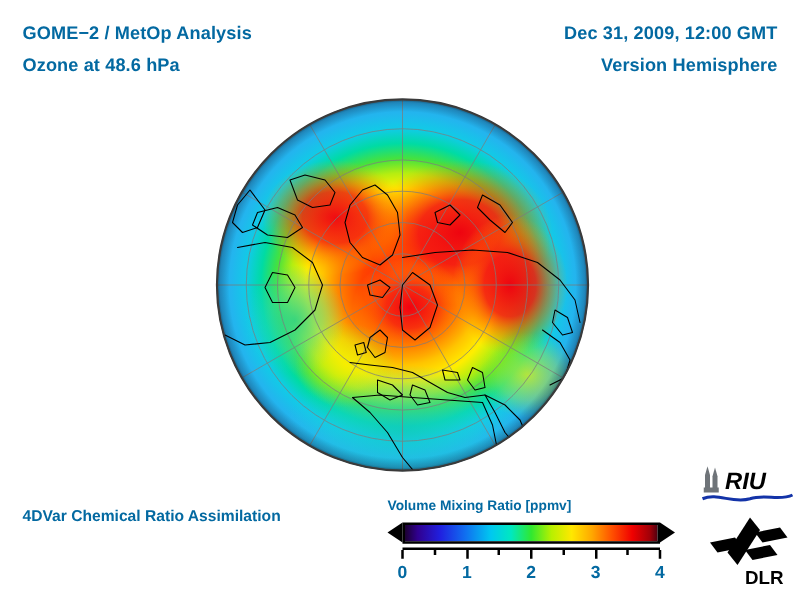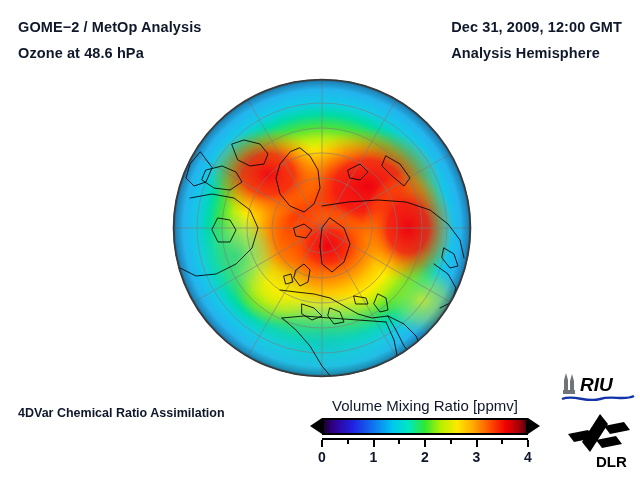--- a/index.html
+++ b/index.html
@@ -7,40 +7,41 @@
     padding: 0;
     background: #ffffff;
   }
   #page {
     position: relative;
     width: 640px;
     height: 480px;
     background: #ffffff;
     overflow: hidden;
     font-family: "Liberation Sans", sans-serif;
-    color: #0f172a;
+    color: #0369a1;
   }
 
   
   .hdr-left {
     position: absolute;
     left: 18px;
     top: 14px;
     font-size: 14.5px;
     font-weight: bold;
     line-height: 26px;
     letter-spacing: 0.1px;
   }
   .hdr-right {
     position: absolute;
     right: 18px;
     top: 14px;
     font-size: 14.5px;
     font-weight: bold;
     line-height: 26px;
+    text-align: right;
     letter-spacing: 0.1px;
   }
 
   
   #globe-wrap {
     position: absolute;
     left: 172px;
     top: 78px;
     width: 300px;
     height: 300px;
@@ -59,23 +60,22 @@
 
   
   #cbar-block {
     position: absolute;
     left: 310px;
     top: 398px;
     width: 230px;
     height: 70px;
   }
   #cbar-title {
-    text-align: center;
-    font-size: 15px;
-    font-weight: normal;
+    font-size: 11px;
+    font-weight: bold;
     line-height: 15px;
     width: 230px;
   }
   #cbar-row {
     position: absolute;
     left: 0;
     top: 20px;
     width: 230px;
     height: 17px;
   }
@@ -181,21 +181,21 @@
 
 <div id="page">
 
   <div class="hdr-left">
     <div>GOME−2 / MetOp Analysis</div>
     <div>Ozone at 48.6 hPa</div>
   </div>
 
   <div class="hdr-right">
     <div>Dec 31, 2009, 12:00 GMT</div>
-    <div>Analysis Hemisphere</div>
+    <div>Version Hemisphere</div>
   </div>
 
   <div id="globe-wrap">
     <svg id="globe-svg" width="300" height="300" viewBox="0 0 300 300">
       <defs>
         <clipPath id="diskClip">
           <circle cx="150" cy="150" r="149"></circle>
         </clipPath>
 
         <radialGradient id="zonalRainbow" cx="50%" cy="50%" r="50%">

